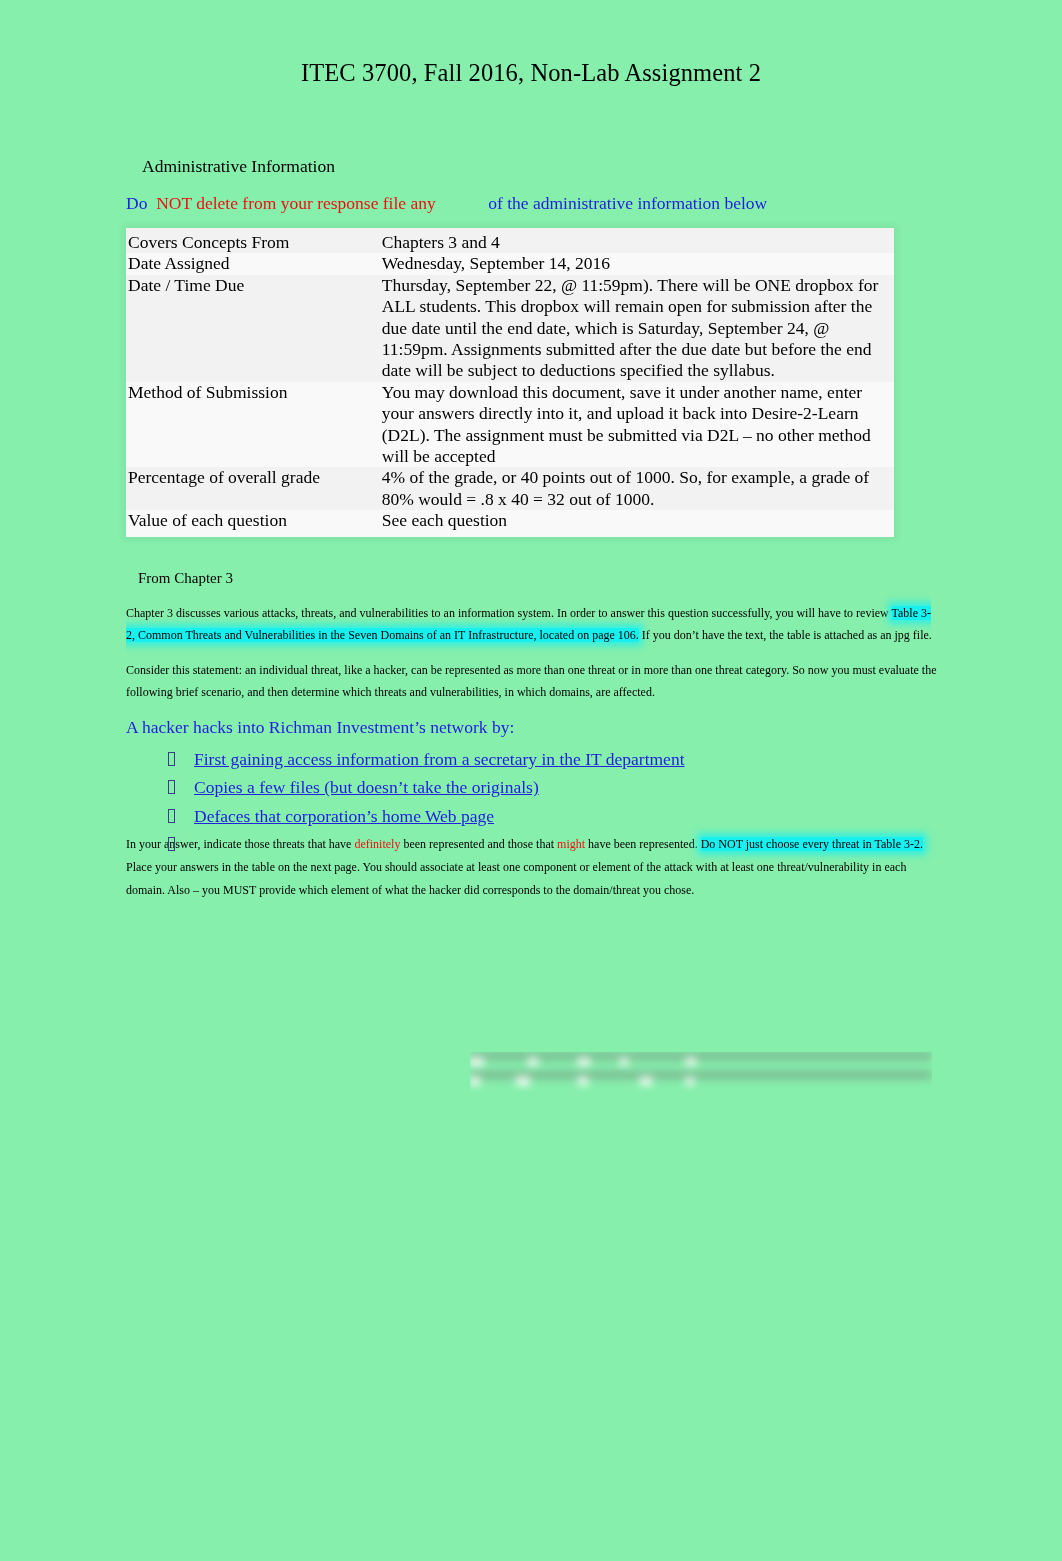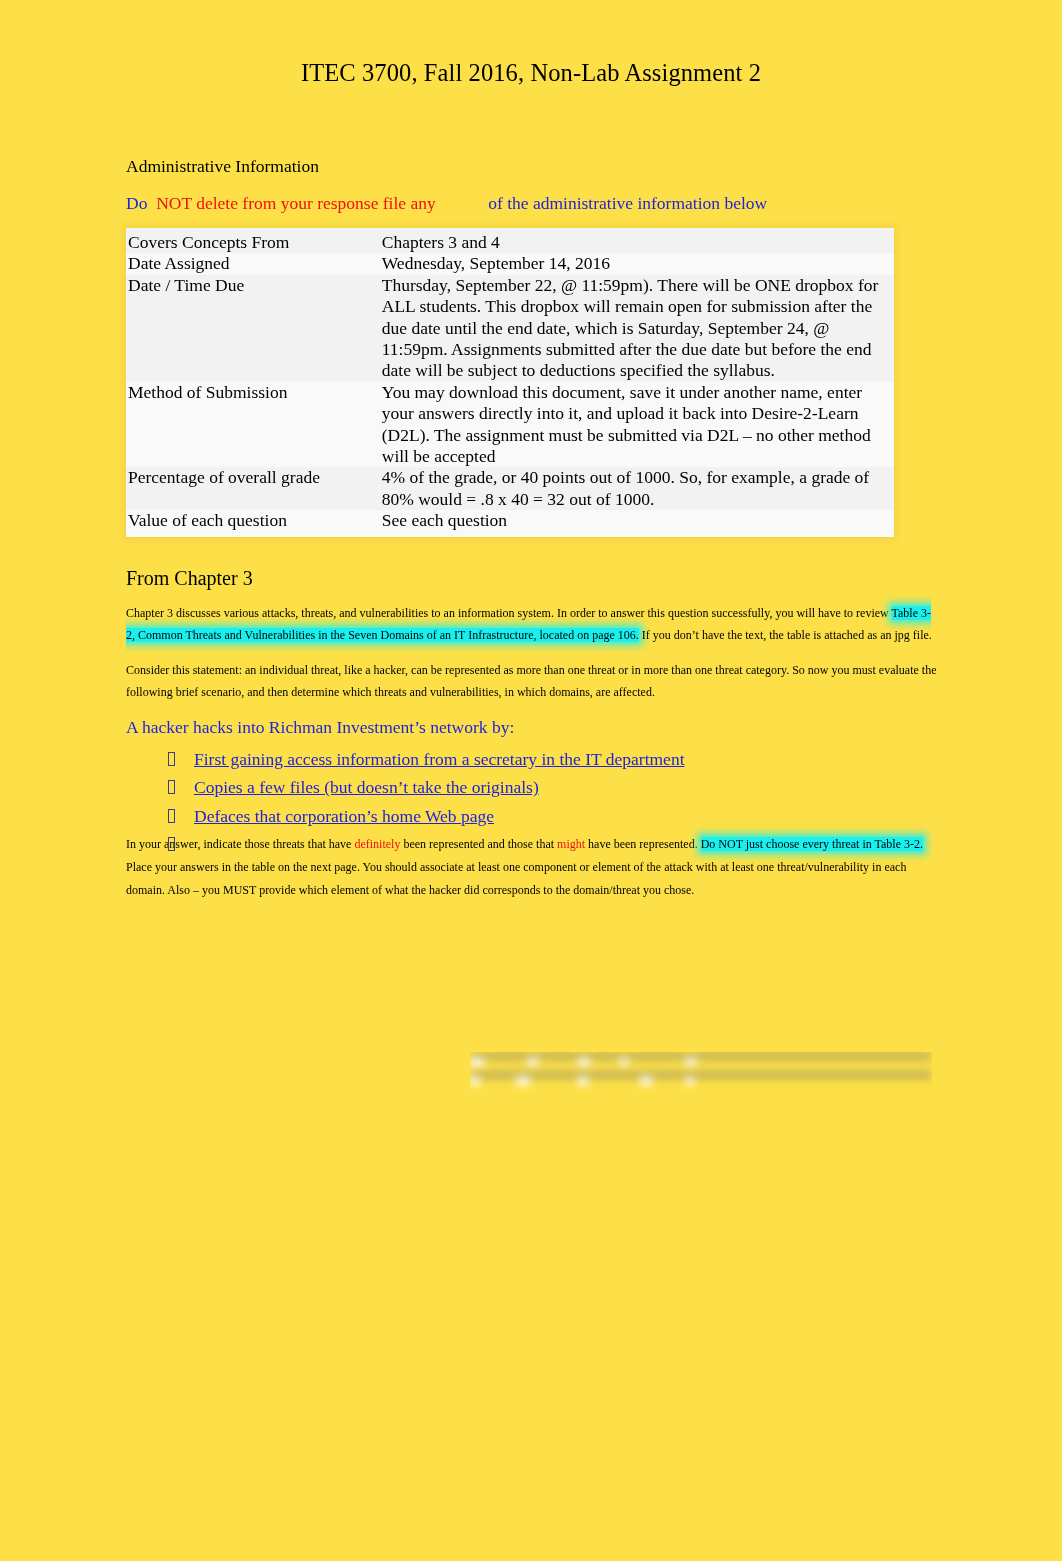--- a/index.html
+++ b/index.html
@@ -15,21 +15,21 @@
     font-family: "Liberation Serif", "DejaVu Serif", serif;
     color: #000000;
     overflow: hidden;
   }
 
   .page {
     position: absolute;
     left: 0; top: 0;
     width: 1062px;
     height: 1561px;
-    background: #fde047;
+    background: #86efac;
   }
 
   .doc-title {
     position: absolute;
     left: 0;
     top: 58px;
     width: 1062px;
     text-align: center;
     font-size: 24.5px;
     line-height: 30px;
@@ -39,21 +39,21 @@
   .content {
     position: absolute;
     left: 126px;
     top: 155px;
     width: 812px;
   }
 
   .section-label {
     font-size: 17.5px;
     line-height: 23px;
-    margin: 0 0 14px 0;
+    margin: 0 0 14px 16px;
   }
 
   .notice-line {
     font-size: 17.5px;
     line-height: 23px;
     margin: 0 0 11px 0;
     white-space: pre;
   }
   .txt-blue { color: #2222dd; }
   .txt-red  { color: #ee1111; }
@@ -82,23 +82,23 @@
 
   .tbl-wrap {
     position: relative;
     margin-top: 13px;
     margin-bottom: 30px;
     width: 768px;
   }
 
   
   .h-sub {
-    font-size: 20px;
+    font-size: 15px;
     line-height: 23px;
-    margin: 0 0 12px 0;
+    margin: 0 0 12px 12px;
   }
   p.body {
     font-size: 12px;
     line-height: 22.6px;
     margin: 0 0 12px 0;
     text-align: left;
   }
   .blue-lead {
     color: #2222dd;
     font-size: 17.5px;

